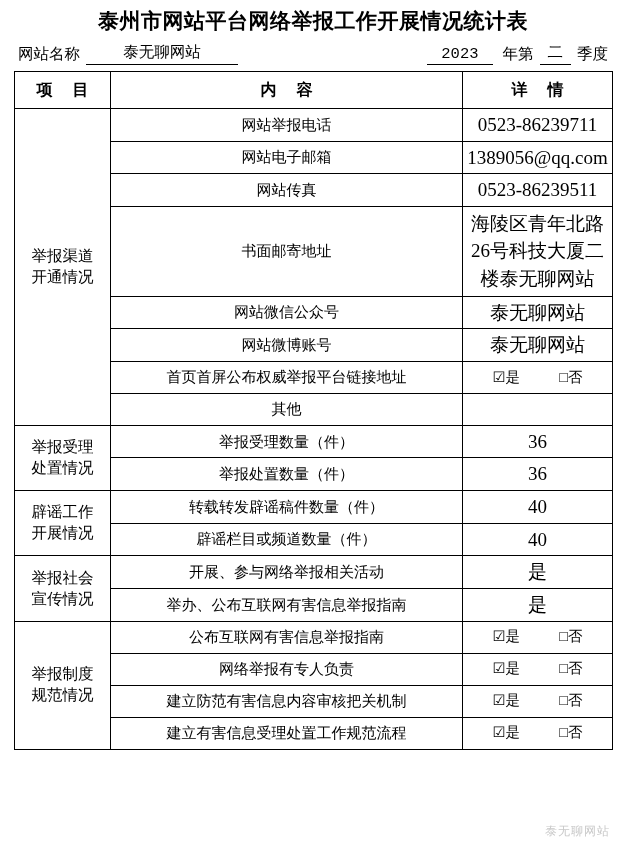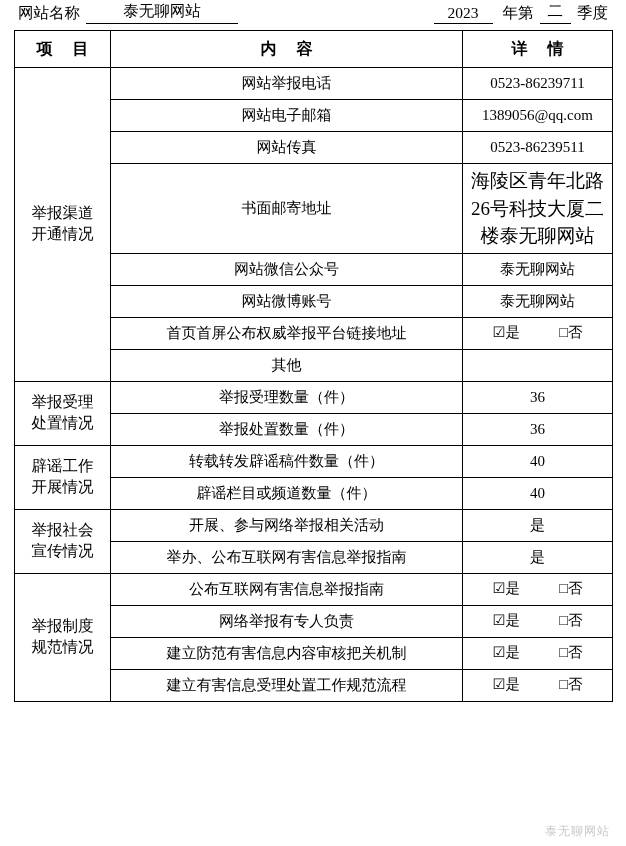--- a/index.html
+++ b/index.html
@@ -30,20 +30,21 @@
     padding-top: 7px;
     padding-bottom: 6px;
     font-family: "Liberation Sans", "DejaVu Sans", sans-serif;
   }
   .subheader {
     display: flex;
     align-items: flex-end;
     font-size: 15.5px;
     padding: 0 4px 6px 4px;
     height: 24px;
+    font-family: Liberation Mono, monospace;
   }
   .sub-label {
     white-space: nowrap;
   }
   .sub-value {
     border-bottom: 1px solid #000;
     padding: 0 6px 1px 6px;
     min-width: 140px;
     text-align: center;
     white-space: nowrap;
@@ -96,21 +97,21 @@
     line-height: 1.5;
     margin-left: 44px;
   }
   .row-h { height: 32px; }
   .row-tall { height: 84px; }
   .addr {
     line-height: 1.45;
     font-size: 19px;
   }
   .detail-num {
-    font-size: 15px;
+    font-size: 19px;
   }
   .checks {
     display: flex;
     justify-content: space-around;
     align-items: center;
     padding: 0 6px;
     font-size: 14.5px;
   }
   .chk {
     white-space: nowrap;
@@ -124,20 +125,21 @@
     letter-spacing: 1px;
     font-family: "Liberation Sans", "DejaVu Sans", sans-serif;
     pointer-events: none;
   }
 </style>
 </head>
 <body>
 
 <div class="page">
 
+  <div class="doc-title">泰州市网站平台网络举报工作开展情况统计表</div>
 
   <div class="subheader">
     <span class="sub-label">网站名称</span>
     <span class="gap-s"></span>
     <span class="sub-value">泰无聊网站</span>
     <span class="spacer-flex"></span>
     <span class="year-value">2023</span>
     <span class="gap-m"></span>
     <span class="sub-label">年第</span>
     <span class="gap-s"></span>

